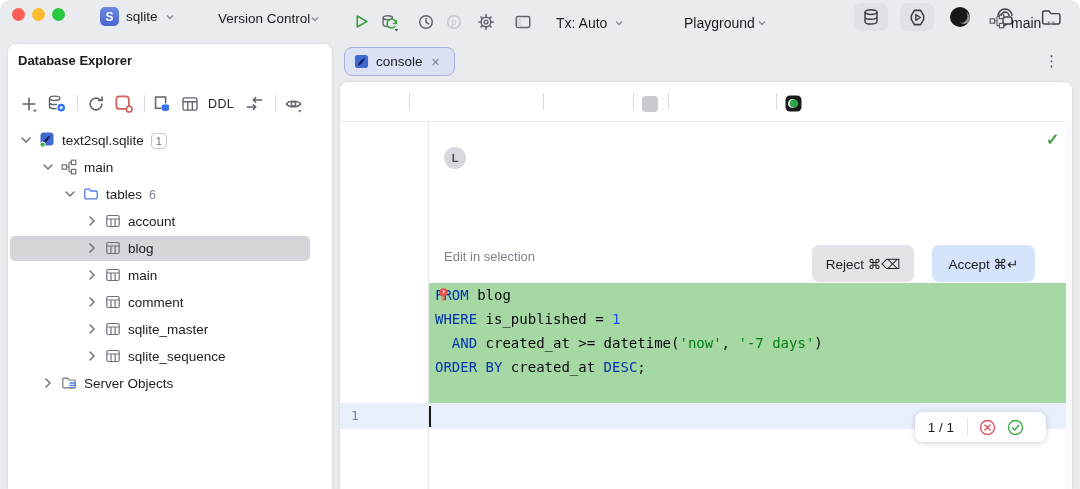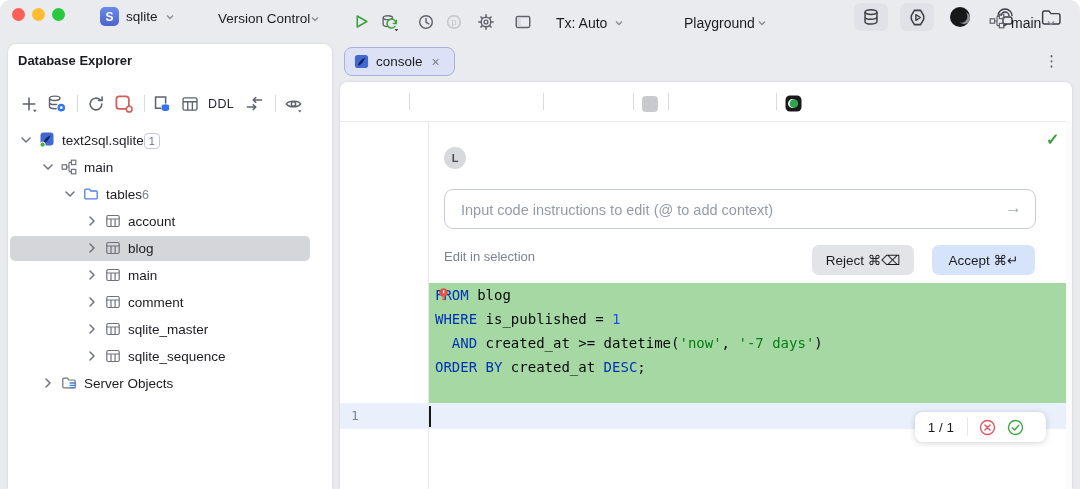--- a/index.html
+++ b/index.html
@@ -30,21 +30,21 @@
   .ddl{position:absolute;font-size:12.5px;color:#25262B;letter-spacing:.4px;}
 
   
   #tree{position:absolute;left:0;top:127px;width:324px;}
   .tree-row{position:absolute;left:0;right:0;height:27px;cursor:default;}
   .tree-row.selected::before{content:'';position:absolute;left:10px;right:14px;top:1px;bottom:1px;
         background:#D4D6DA;border-radius:5px;}
   .chev{position:absolute;top:5px;width:16px;height:16px;z-index:1;}
   .chev.expanded svg{transform:rotate(90deg);}
   .ticon{position:absolute;top:5px;width:16px;height:16px;z-index:1;}
-  .tlabel{position:absolute;top:0;height:27px;display:flex;align-items:center;
+  .tlabel{position:absolute;top:0;height:27px;display:flex;align-items:center;gap:7px;
           font-size:13.5px;color:#1B1C20;z-index:1;}
   .badge-boxed{border:1px solid #C6C8CE;border-radius:4px;font-size:11px;color:#6E727B;
                padding:1px 4px;line-height:12px;background:#fff;}
   .badge-plain{color:#7E838C;font-size:12.5px;}
 
   
   .tab{position:absolute;left:344px;top:47px;width:111px;height:29px;background:#DCE1F6;
        border:1px solid #A8B2DE;border-radius:8px;display:flex;align-items:center;gap:7px;
        padding:0 9px;box-sizing:border-box;}
   .tab-label{font-size:13.5px;color:#1B1C20;}
@@ -65,21 +65,21 @@
   .avatar{position:absolute;left:444px;top:147px;width:22px;height:22px;border-radius:50%;background:#D8D9DD;
           color:#4A4D55;font-size:11px;font-weight:bold;display:flex;align-items:center;justify-content:center;}
   .prompt{position:absolute;left:478px;top:150px;font-size:15px;color:#1A1B1F;}
   .ai-input{position:absolute;left:444px;top:189px;width:592px;height:40px;box-sizing:border-box;
             border:1px solid #C9CCD6;border-radius:9px;background:#fff;}
   .ai-input input{position:absolute;left:14px;top:0;width:540px;height:38px;border:none;outline:none;
             font-family:"Liberation Sans",sans-serif;font-size:14.5px;color:#1B1C20;background:transparent;}
   .ai-input input::placeholder{color:#959BA6;}
   .submit-arrow{position:absolute;right:13px;top:8px;font-size:17px;color:#A3A8B2;}
   .scope{position:absolute;left:444px;top:249px;font-size:13px;color:#7D828C;}
-  .btn{position:absolute;top:245px;height:30px;border-radius:7px;font-size:13.5px;color:#1C1D21;
+  .btn{position:absolute;top:245px;height:37px;border-radius:7px;font-size:13.5px;color:#1C1D21;
        display:flex;align-items:center;justify-content:center;padding:0 12px;box-sizing:border-box;}
   .btn-reject{left:812px;width:102px;background:#E3E4E8;}
   .btn-accept{left:932px;width:103px;background:#D5E3FB;}
 
   
   .cur-line{position:absolute;left:340px;top:403px;width:726px;height:26px;background:#E9EFFB;}
   .line-no{position:absolute;left:351px;top:403px;height:26px;line-height:26px;
            font-family:"DejaVu Sans Mono",monospace;font-size:13px;color:#80858E;}
   .caret{position:absolute;left:429px;top:406px;width:2px;height:21px;background:#17181B;z-index:4;}
   .code-block{position:absolute;left:429px;top:283px;width:637px;height:120px;z-index:2;}
@@ -471,24 +471,20 @@
       <path d="M2 2.5 L5 5.5 L8 2.5" stroke="#878C96" stroke-width="1.3" fill="none"></path>
     </svg>
 
   <div class="cur-line"></div>
   <div class="gutter-line"></div>
   <div class="scroll-strip"></div>
   <span class="check-ok">✓</span>
 
   <div class="avatar">L</div>
 
-  <div class="ai-input">
-    <input type="text" placeholder="Input code instructions to edit (@ to add context)" style="">
-    <span class="submit-arrow">→</span>
-  </div>
 
   <div class="scope">Edit in selection</div>
   <div class="btn btn-reject">Reject ⌘⌫</div>
   <div class="btn btn-accept">Accept ⌘↵</div>
 
   <div class="code-block" id="code-block" style="background: rgb(166, 216, 163);">
     <svg class="inspect" width="13" height="16" viewBox="0 0 13 16">
       <circle cx="6.5" cy="5.5" r="4.3" fill="#E2504C"></circle>
       <rect x="6" y="3" width="1.3" height="3.4" rx=".6" fill="#fff"></rect>
       <rect x="4.9" y="10.4" width="3.4" height="1.1" rx=".5" fill="#E2504C"></rect>

